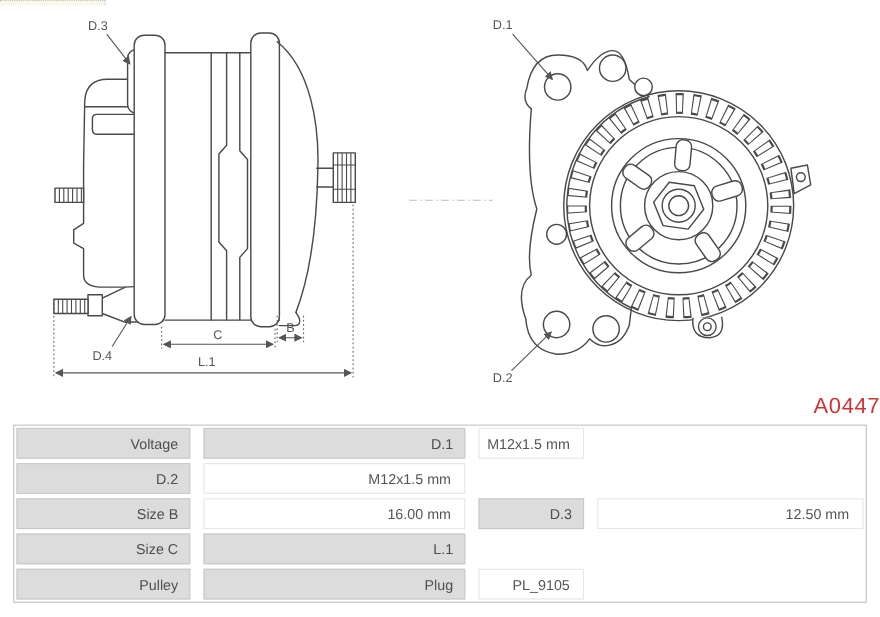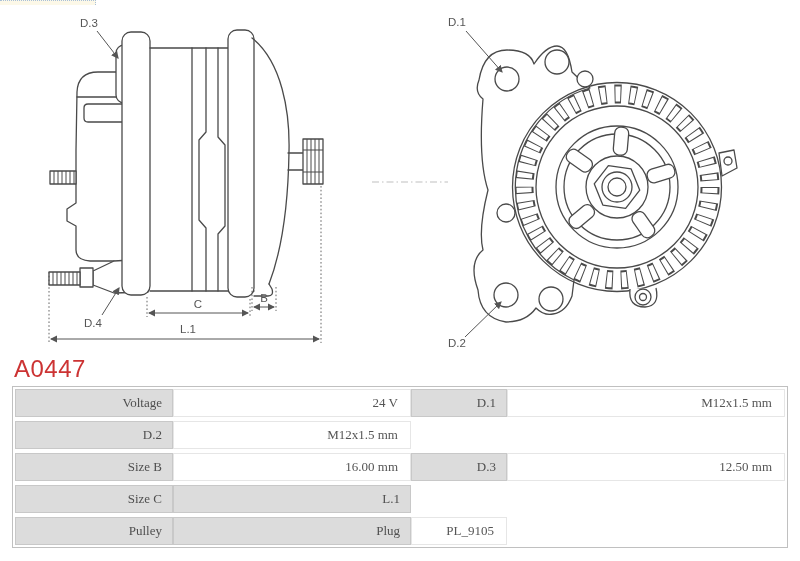--- a/index.html
+++ b/index.html
@@ -7,29 +7,29 @@
     width:800px;height:561px;overflow:hidden;position:relative;
     font-family:"Liberation Sans",sans-serif;color:#555;
   }
   
   .artifact{
     position:absolute;top:0;left:0;width:95px;height:4px;
     background:#fcf8e8;border-top:1px dotted #a9c0d8;border-right:1px dotted #a9c0d8;
   }
   .drawing{display:block;}
   .product-code{
-    margin:2px 0 6px 14px;font-size:24px;line-height:22px;font-weight:400;
-    color:#cc3333;letter-spacing:.5px;
+    margin:2px 0 6px 14px;font-size:20px;line-height:22px;font-weight:400;
+    color:#cc3333;letter-spacing:.5px;text-align:right;
   }
   .spec-table{
     width:770px;margin-left:12px;border:1px solid #c0c0c0;background:#fff;padding:2px;
   }
   .spec-row{
     display:grid;grid-template-columns:158px 238px 96px 1fr;
-    grid-auto-rows:28px;gap:0;margin-bottom:4px;font-family:Liberation Serif, serif;
+    grid-auto-rows:28px;gap:12px;margin-bottom:4px;
   }
   .spec-row:last-child{margin-bottom:0;}
   .cell{
     display:flex;align-items:center;justify-content:flex-end;
     font-size:13px;color:#555;box-sizing:border-box;
   }
   .cell.hdr{
     background:#dcdcdc;border:1px solid #c8c8c8;padding-right:10px;color:#4f4f4f;
   }
   .cell.val{
@@ -167,21 +167,20 @@
     <text class="lbl" x="448" y="347">D.2</text>
     <line class="dim" x1="465" y1="337" x2="501" y2="302" marker-end="url(#ah)"></line>
   </g>
 </svg>
 
 <h1 class="product-code">A0447</h1>
 
 <div class="spec-table">
   <div class="spec-row">
     <div class="cell hdr">Voltage</div>
-    <div class="cell val">24 V</div>
     <div class="cell hdr">D.1</div>
     <div class="cell val">M12x1.5 mm</div>
   </div>
   <div class="spec-row">
     <div class="cell hdr">D.2</div>
     <div class="cell val">M12x1.5 mm</div>
   </div>
   <div class="spec-row">
     <div class="cell hdr">Size B</div>
     <div class="cell val">16.00 mm</div>

